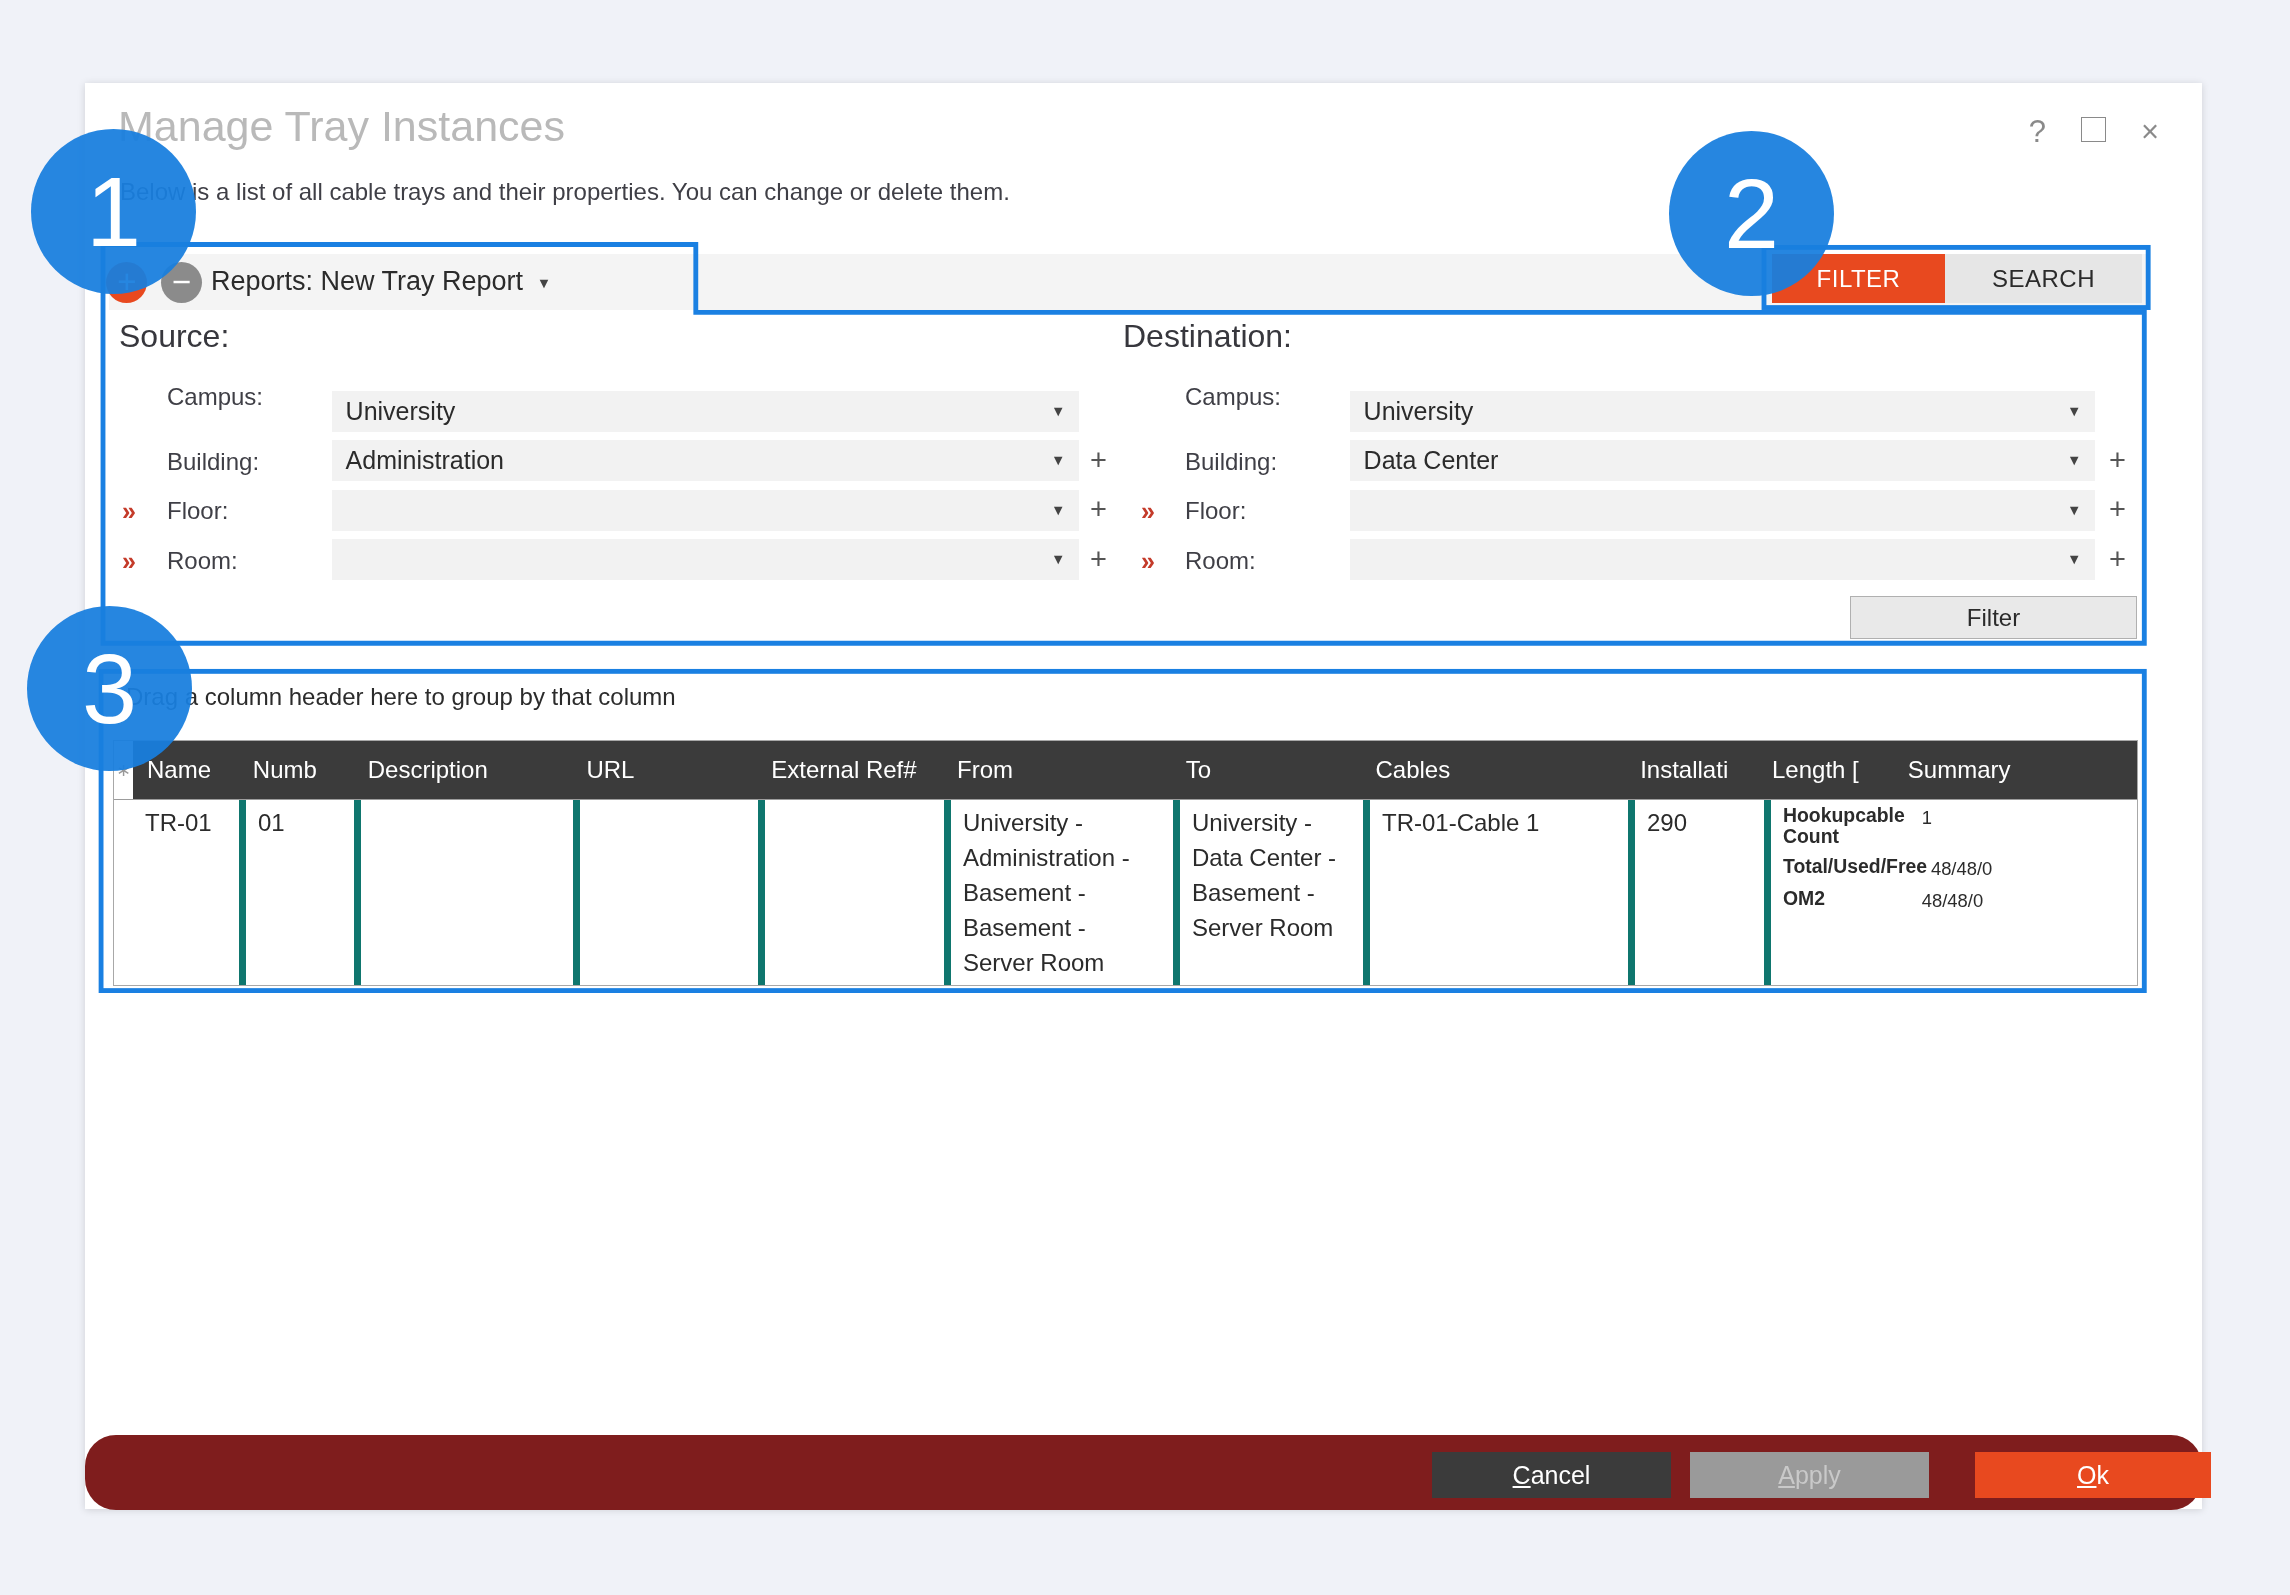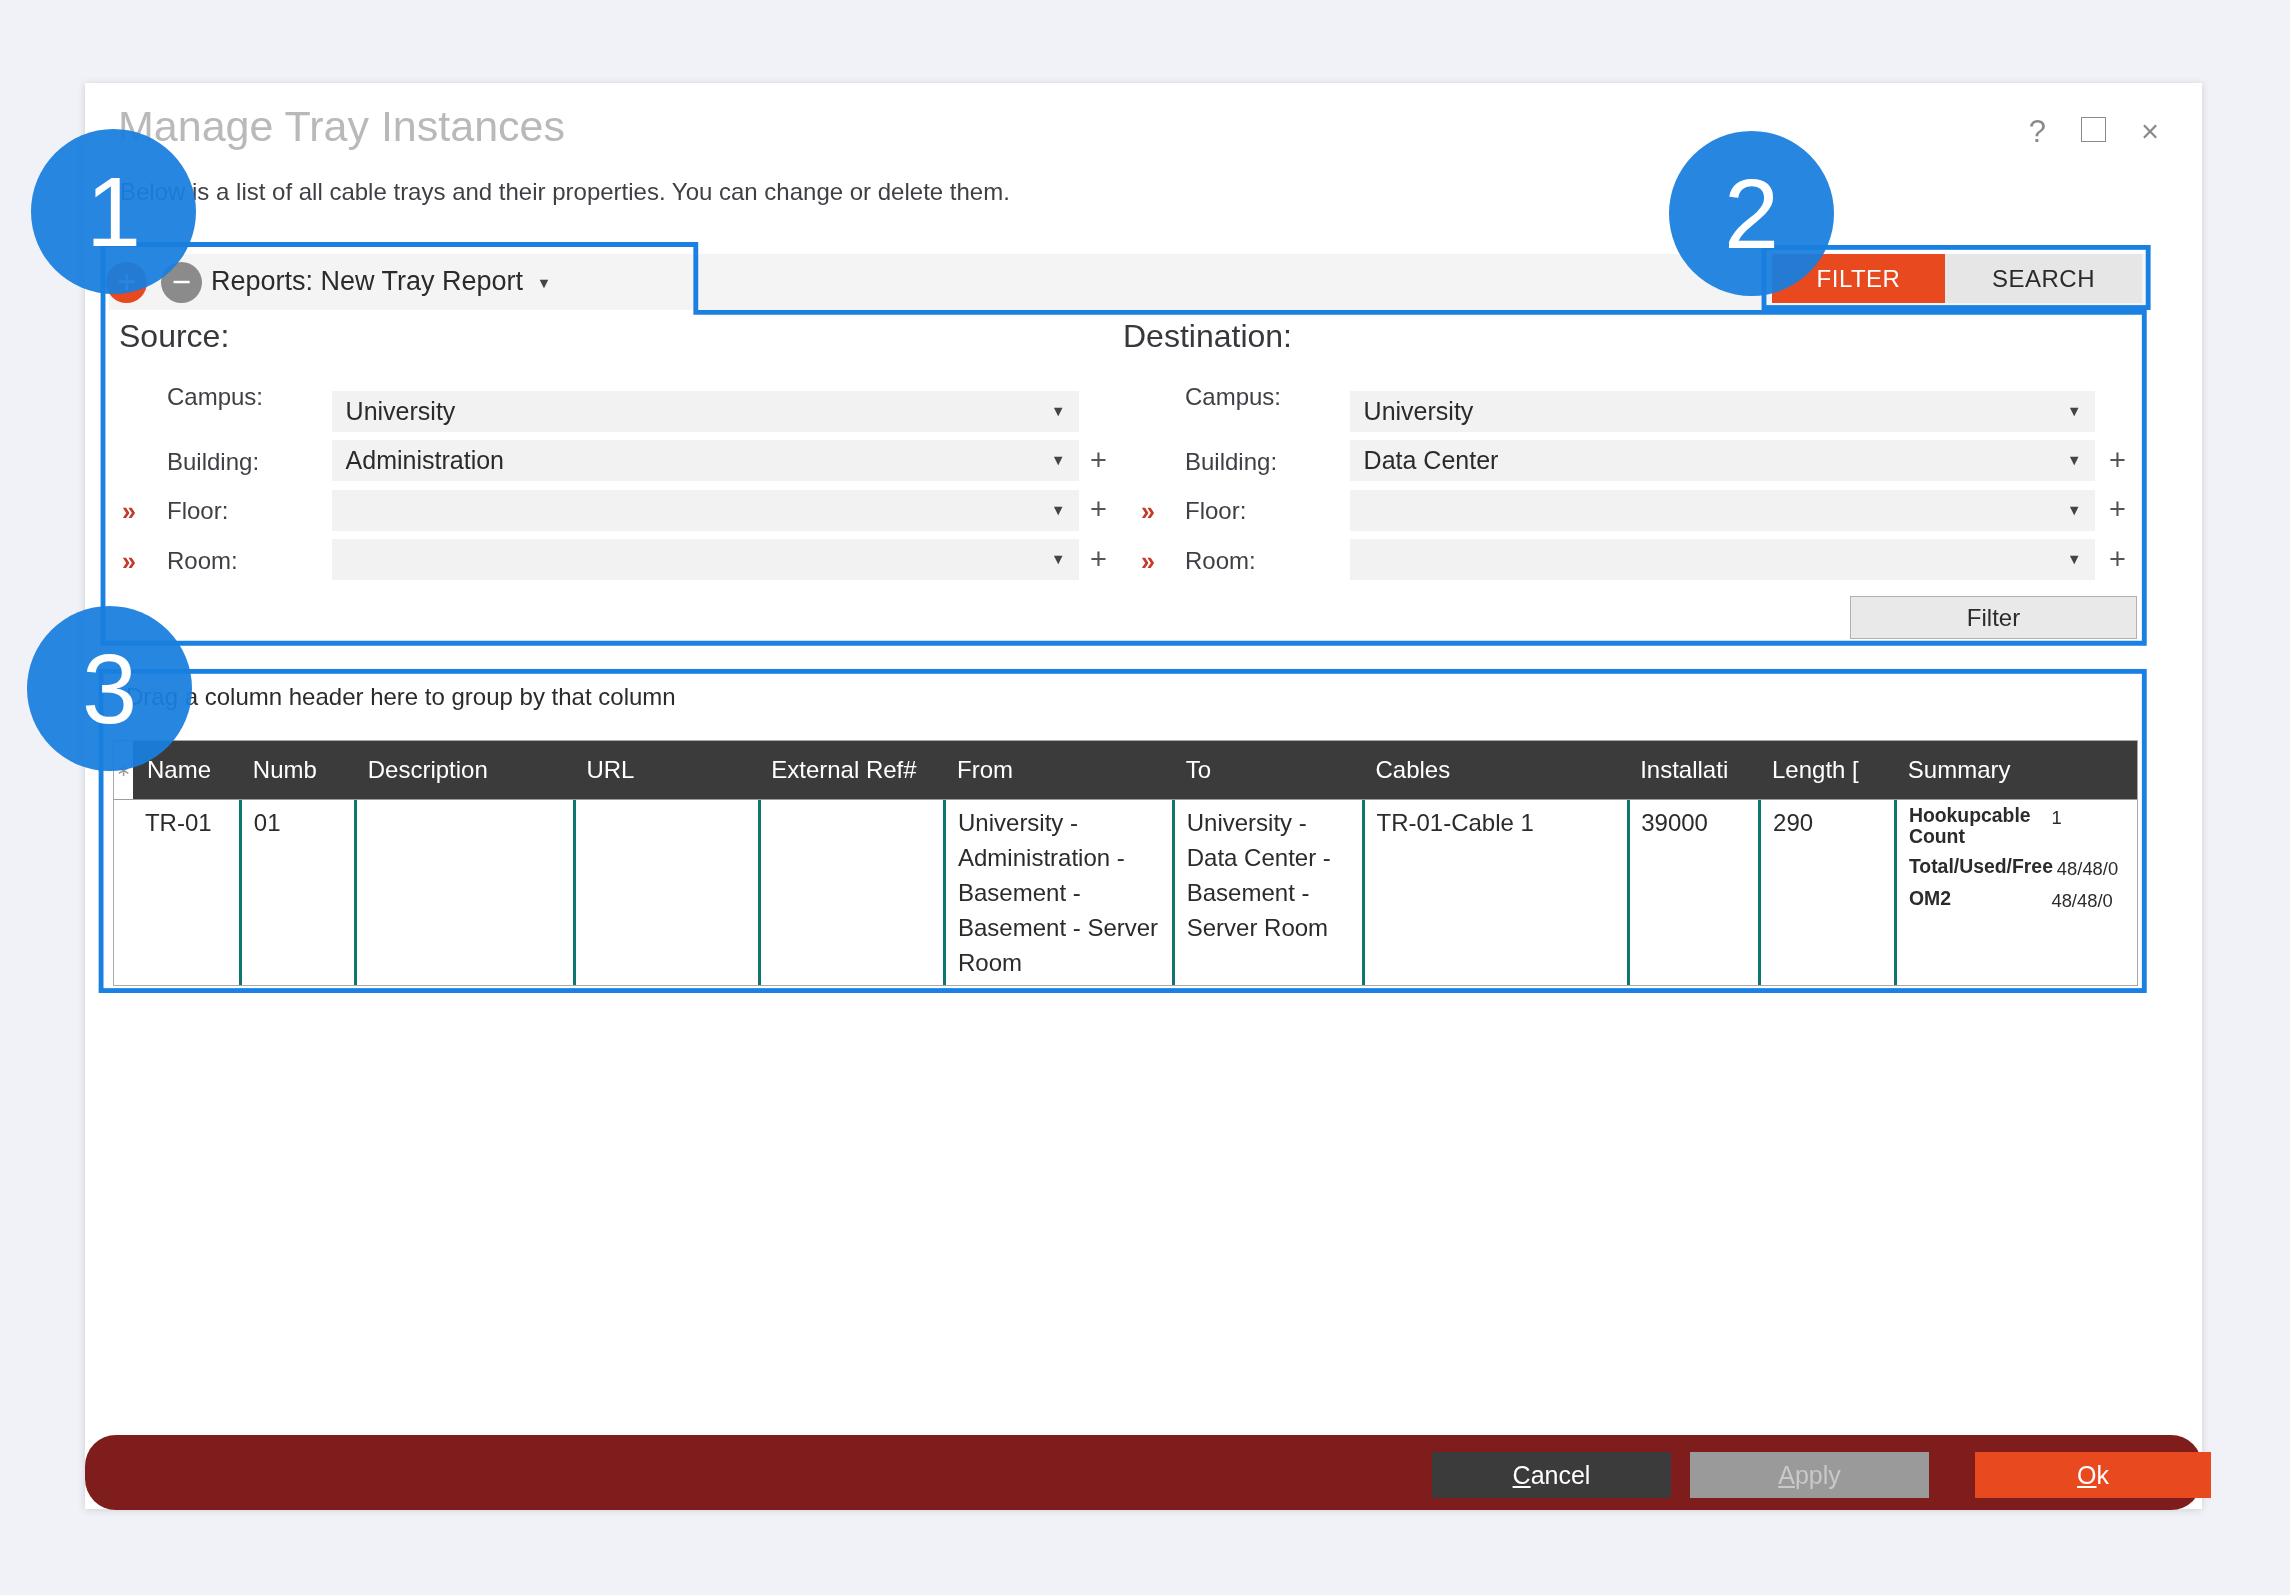--- a/index.html
+++ b/index.html
@@ -64,21 +64,21 @@
   .grid-head { display:flex; height:58px; }
   .ind-h { width:19.4px; background:#ffffff; color:#999; font-size:17.5px; text-align:center; line-height:58px; }
   .hcell {
     background:#3b3b3b; color:#ffffff; font-size:24px; line-height:58px;
     padding-left:13.6px; overflow:hidden; white-space:nowrap; cursor:pointer;
   }
   .grid-body { display:flex; border-top:1px solid #9c9c9c; min-height:171px; cursor:pointer; }
   .ind-c { width:19.4px; background:#ffffff; }
   .dcell {
     font-size:24px; line-height:35px; color:#2b2b2b; padding:4.9px 11.6px 4.9px 11.6px;
-    border-left:3px solid #0f766e; overflow:hidden;
+    border-left:7px solid #0f766e; overflow:hidden;
   }
   .dcell.first { border-left:none; }
   .col-name{width:106px}.col-numb{width:115px}.col-desc{width:219px}.col-url{width:185px}
   .col-ext{width:186px}.col-from{width:229px}.col-to{width:190px}.col-cables{width:265px}
   .col-inst{width:132px}.col-len{width:136px}.col-sum{width:243px}
   .sum-row { display:grid; grid-template-columns:1fr 74px; column-gap:3.9px; margin-bottom:8.7px; }
   .sum-lbl { font-weight:bold; font-size:19.4px; line-height:21.3px; }
   .sum-val { font-size:18.4px; line-height:21.3px; padding-top:1.9px; }
   
   .footer-bar { position:absolute; left:0; top:1352px; width:2117px; height:75px; background:#7f1d1d;border-radius:31px; }
@@ -205,21 +205,20 @@
     <div class="grid-body">
       <div class="ind-c"></div>
       <div class="dcell first col-name">TR-01</div>
       <div class="dcell col-numb">01</div>
       <div class="dcell col-desc"></div>
       <div class="dcell col-url"></div>
       <div class="dcell col-ext"></div>
       <div class="dcell col-from">University - Administration - Basement - Basement - Server Room</div>
       <div class="dcell col-to">University - Data Center - Basement - Server Room</div>
       <div class="dcell col-cables">TR-01-Cable 1</div>
-      <div class="dcell col-inst">39000</div>
       <div class="dcell col-len">290</div>
       <div class="dcell col-sum">
         <div class="sum-row">
           <span class="sum-lbl">Hookupcable Count</span>
           <span class="sum-val">1</span>
         </div>
         <div class="sum-row">
           <span class="sum-lbl">Total/Used/Free</span>
           <span class="sum-val">48/48/0</span>
         </div>

